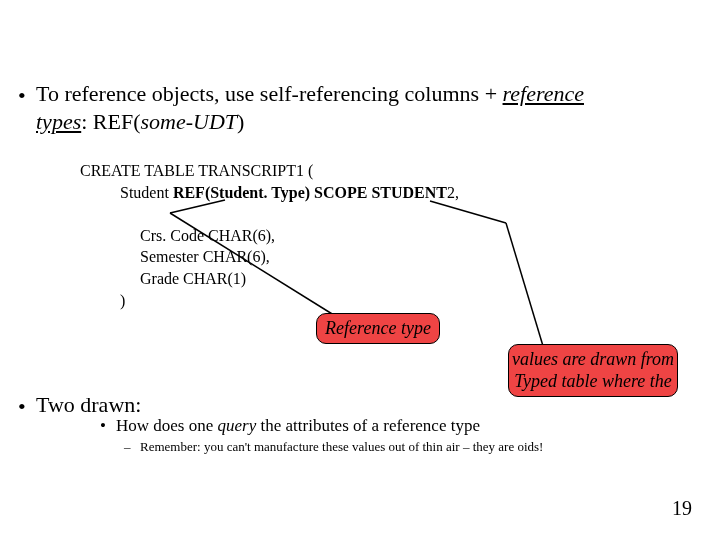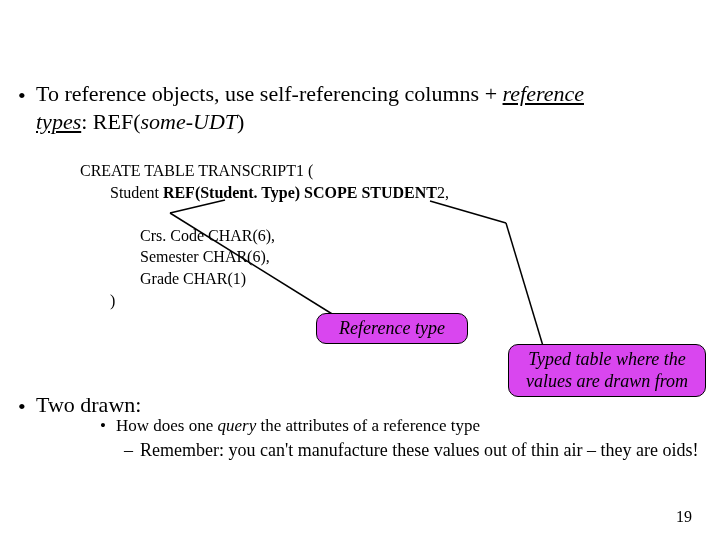--- a/index.html
+++ b/index.html
@@ -36,32 +36,32 @@
   .bullet-1 .dot { position: absolute; left: -18px; top: 2px; }
   .ref-italic { font-style: italic; font-family: Liberation Serif, serif; }
   .under { text-decoration: underline; }
   .code {
     position: absolute;
     left: 80px;
     top: 160px;
     font-size: 16px;
     line-height: 1.35;
   }
-  .indent1 { margin-left: 30px; }
+  .indent1 { margin-left: 40px; }
   .indent2 { margin-left: 60px; }
   .bold { font-weight: bold; }
 
   .callout {
     position: absolute;
     border: 1.5px solid #000;
     border-radius: 10px;
-    background: #d946ef;
+    background: #ef4444;
     font-style: italic;
     font-size: 18px;
-    padding: 4px 14px;
+    padding: 4px 0;
     text-align: center;
   }
   #callout-ref { left: 316px; top: 313px; width: 122px; }
   #callout-typed { left: 508px; top: 344px; width: 168px; line-height: 1.2; }
 
   .line {
     position: absolute;
     stroke: #000;
     fill: none;
   }
@@ -80,29 +80,29 @@
     top: 415px;
     font-size: 17px;
     line-height: 1.35;
   }
   .sub-bullets .row { position: relative; padding-left: 16px; }
   .sub-bullets .row::before { content: "•"; position: absolute; left: 0; }
   .dash-row {
     position: relative;
     padding-left: 16px;
     margin-left: 24px;
-    font-size: 18px;
+    font-size: 13px;
   }
   .dash-row::before { content: "–"; position: absolute; left: 0; }
 
   .pagenum {
     position: absolute;
     right: 28px;
-    bottom: 14px;
-    font-size: 16px;
+    bottom: 20px;
+    font-size: 20px;
   }
 </style>
 </head>
 <body>
 
 <div class="slide">
 
 
   <div class="bullet-1">
     <span class="dot">•</span>
@@ -130,22 +130,22 @@
     <line x1="225" y1="200" x2="170" y2="213" stroke="#000" stroke-width="1.5"></line>
     <line x1="170" y1="213" x2="337" y2="317" stroke="#000" stroke-width="1.5"></line>
   </svg>
   <svg class="line" style="left:0;top:0;" width="720" height="540">
     <line x1="430" y1="201" x2="506" y2="223" stroke="#000" stroke-width="1.5"></line>
     <line x1="506" y1="223" x2="543" y2="346" stroke="#000" stroke-width="1.5"></line>
   </svg>
 
   <div id="callout-ref" class="callout">Reference type</div>
   <div id="callout-typed" class="callout">
+    <div>values are drawn from</div>
     <div>Typed table where the</div>
-    <div>values are drawn from</div>
   </div>
 
   <div class="two-issues">
     <span class="dot">•</span>
     <span>Two drawn:</span>
   </div>
 
   <div class="sub-bullets">
     <div class="row">
       <span>How does one </span><span class="ref-italic">query</span><span> the attributes of a reference type</span>

